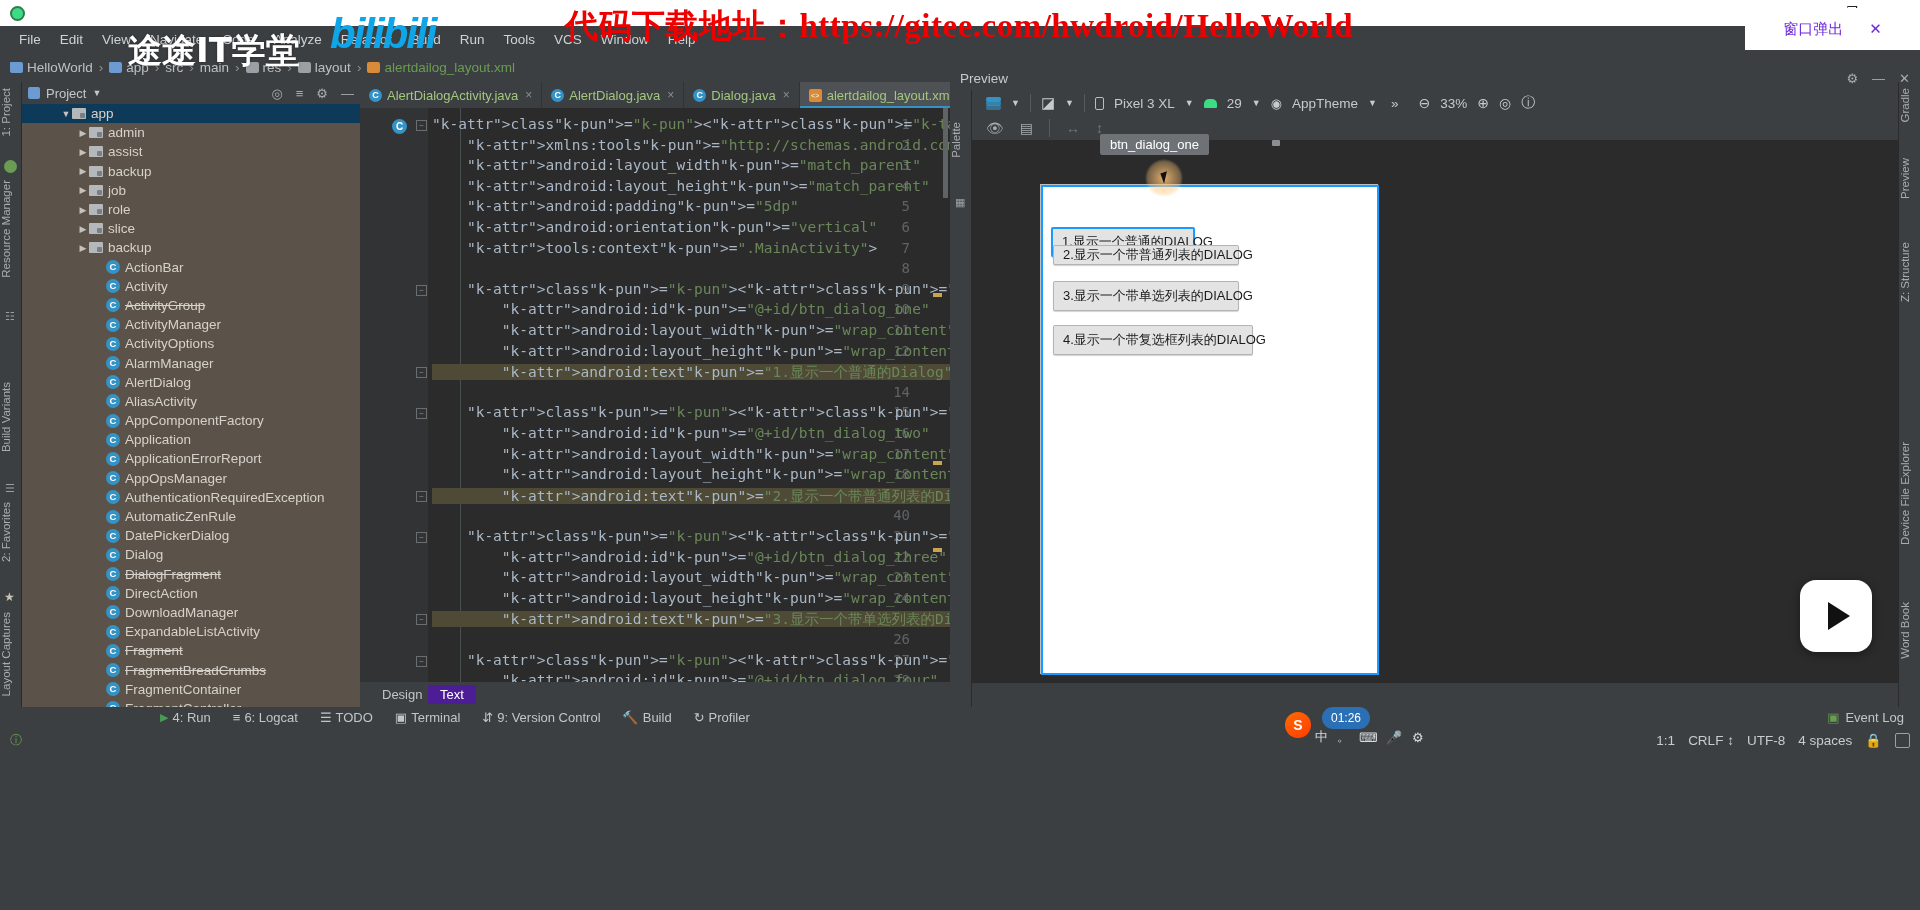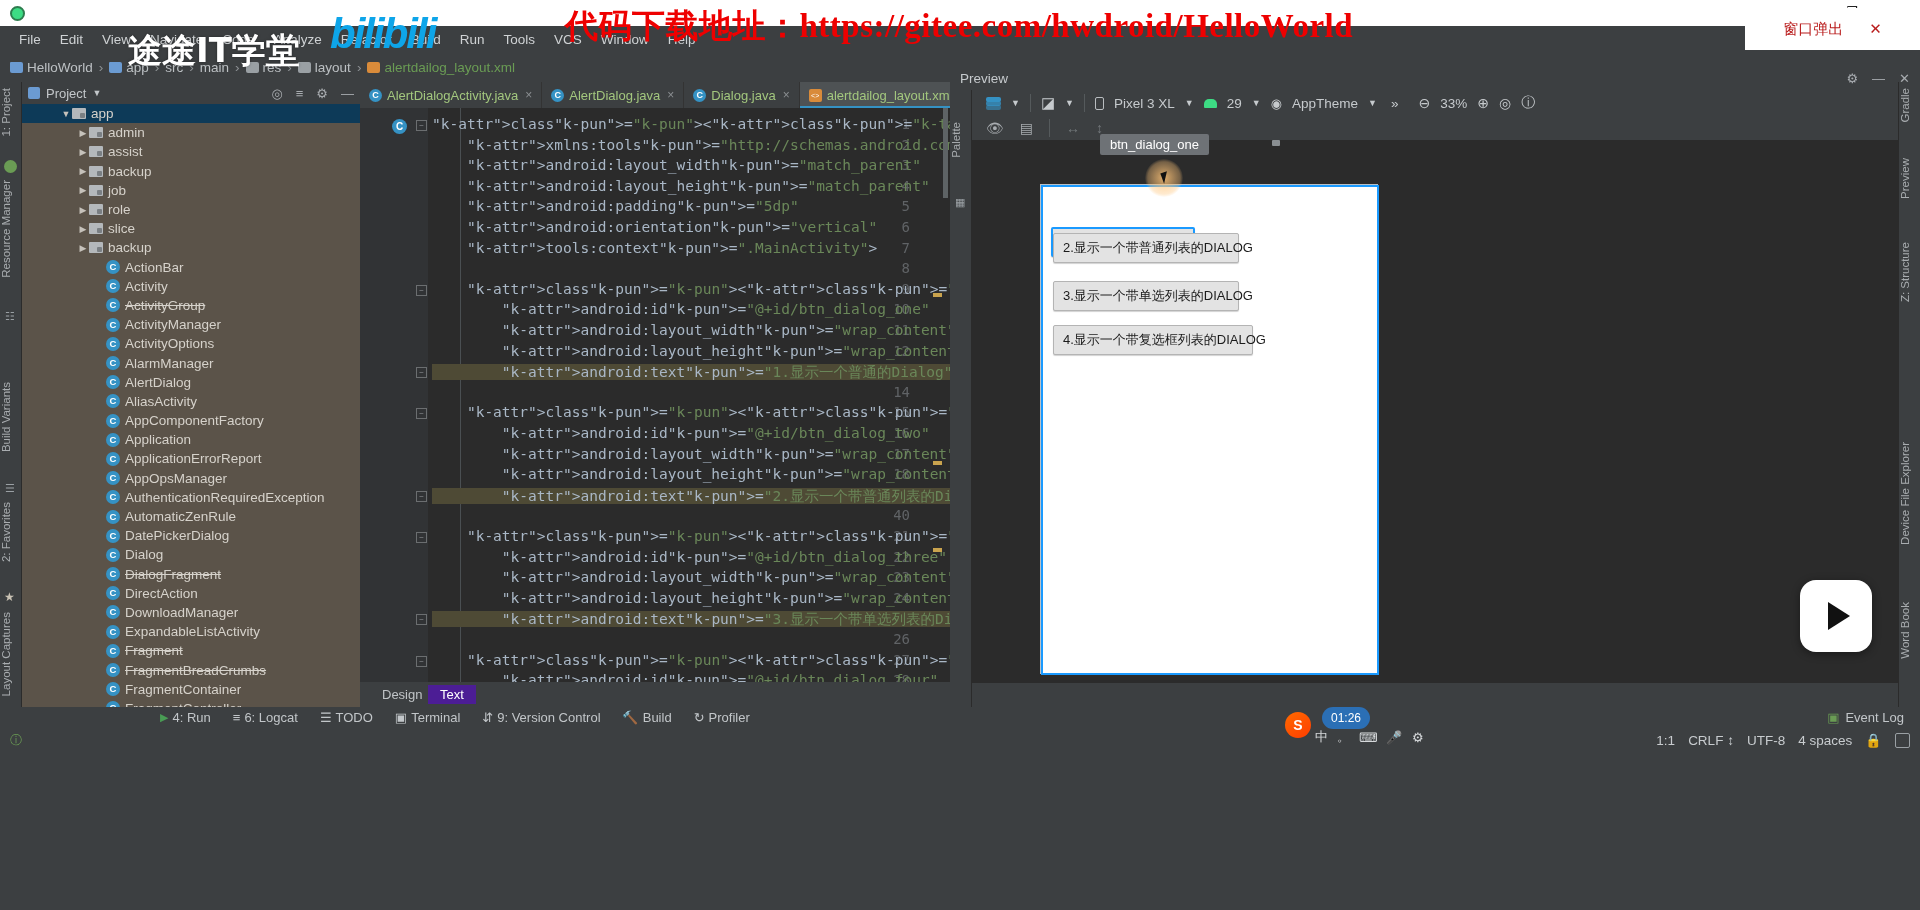--- a/index.html
+++ b/index.html
@@ -140,21 +140,21 @@
   .ib{width:15px;height:15px;border:1.5px solid #9aa0a4;border-radius:2px;}
 
   
   .wm-red{position:absolute;left:565px;top:4px;font-family:"Liberation Serif",serif;
     font-size:33px;font-weight:bold;color:#ee0000;white-space:nowrap;letter-spacing:.5px;}
   .wm-tuotuo{position:absolute;left:128px;top:28px;font-size:34px;font-weight:bold;color:#ffffff;
     white-space:nowrap;text-shadow:0 0 3px rgba(0,0,0,.35);font-family:"DejaVu Sans",sans-serif;}
   .wm-bili{position:absolute;left:330px;top:10px;font-size:42px;font-weight:bold;color:#0ea5e9;
     font-style:italic;font-family:"Liberation Sans",sans-serif;letter-spacing:-2px;}
   .popup-win{position:absolute;right:0;top:8px;width:175px;height:42px;background:#ffffff;
-    display:flex;align-items:center;justify-content:center;gap:26px;color:#b91c1c;font-size:15px;}
+    display:flex;align-items:center;justify-content:center;gap:26px;color:#6d28d9;font-size:15px;}
   .yt-badge{position:absolute;right:48px;top:580px;width:72px;height:72px;background:#ffffff;
     border-radius:16px;display:flex;align-items:center;justify-content:center;
     box-shadow:0 2px 8px rgba(0,0,0,.4);}
   .yt-badge .tri{width:0;height:0;border-left:22px solid #111;border-top:14px solid transparent;
     border-bottom:14px solid transparent;margin-left:6px;}
   .ime-badge{position:absolute;left:1285px;top:712px;width:26px;height:26px;border-radius:50%;
     background:linear-gradient(145deg,#ff6a00,#ff3d00);color:#fff;font-size:14px;font-weight:bold;
     display:flex;align-items:center;justify-content:center;}
   .time-badge{position:absolute;left:1322px;top:707px;width:48px;height:22px;border-radius:11px;
     background:#2b6fb5;color:#fff;font-size:12px;display:flex;align-items:center;justify-content:center;}
@@ -635,21 +635,21 @@
       <span class="divider-v"></span>
       <span style="color:#72777a">↔</span>
       <span style="color:#72777a">↕</span>
     </div>
 
     <div class="canvas">
 
       <div class="device">
         <div class="dev-sel"></div>
         <div class="abtn hi" style="left:10px;top:10px;width:144px;height:30px;">1.显示一个普通的DIALOG</div>
-        <div class="abtn" style="left:12px;top:48px;width:186px;height:30px;text-align:center;">2.显示一个带普通列表的DIALOG</div>
+        <div class="abtn" style="left:12px;top:60px;width:186px;height:20px;text-align:center;">2.显示一个带普通列表的DIALOG</div>
         <div class="abtn" style="left:12px;top:96px;width:186px;height:30px;">3.显示一个带单选列表的DIALOG</div>
         <div class="abtn" style="left:12px;top:140px;width:200px;height:30px;">4.显示一个带复选框列表的DIALOG</div>
       </div>
 
       <div class="tooltip" style="left:128px;top:-6px">btn_dialog_one</div>
       <div class="cursor-glow" style="left:173px;top:19px"></div>
       <div class="arrow-cur" style="left:190px;top:32px"></div>
 
       <div style="position:absolute;left:300px;top:0;width:8px;height:6px;background:#8a8f92;border-radius:1px"></div>
     </div>

